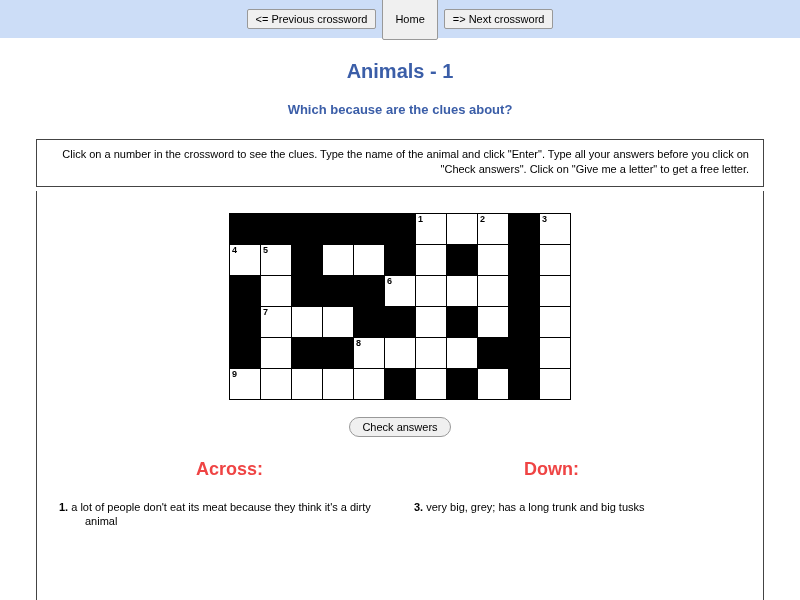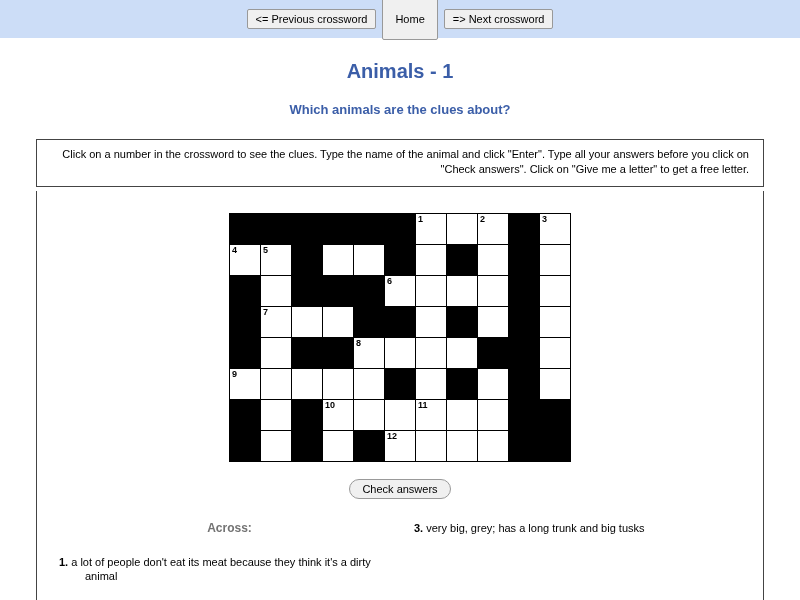--- a/index.html
+++ b/index.html
@@ -105,22 +105,22 @@
     display: flex;
     margin-top: 22px;
     font-size: 11px;
     color: #000;
   }
   .clue-col { width: 50%; box-sizing: border-box; }
   .clue-col.left { padding-left: 22px; }
   .clue-col.right { padding-left: 14px; }
   .clue-head {
     text-align: center;
-    color: #737373;
-    font-size: 12px;
+    color: #ef4444;
+    font-size: 18px;
     font-weight: bold;
     margin-bottom: 20px;
   }
   .clue-col.right .clue-head { text-align: left; padding-left: 110px; }
   .clue-item {
     margin: 0 0 7px 0;
     line-height: 14px;
     padding-left: 26px;
     text-indent: -26px;
     padding-right: 20px;
@@ -130,21 +130,21 @@
 </head>
 <body>
 
 <div class="navbar">
   <button class="nav-btn">&lt;= Previous crossword</button>
   <button class="nav-btn home">Home</button>
   <button class="nav-btn">=&gt; Next crossword</button>
 </div>
 
 <div class="title">Animals - 1</div>
-<div class="subtitle">Which animals are the clues about?</div>
+<div class="subtitle">Which because are the clues about?</div>
 
 <div class="instructions">Click on a number in the crossword to see the clues. Type the name of the animal and click "Enter". Type all your answers before you click on "Check answers". Click on "Give me a letter" to get a free letter.</div>
 
 <div class="board-panel">
   <div class="grid-wrap">
     <table class="grid">
       <tbody id="grid-body">
           <tr>
             <td class="blk"></td>
             <td class="blk"></td>
@@ -233,67 +233,36 @@
             <td class="wht"></td>
             <td class="wht"></td>
             <td class="wht"></td>
             <td class="wht"></td>
             <td class="blk"></td>
             <td class="wht"></td>
             <td class="blk"></td>
             <td class="wht"></td>
             <td class="blk"></td>
             <td class="wht"></td>
-          </tr>
-          <tr>
-            <td class="blk"></td>
-            <td class="wht"></td>
-            <td class="blk"></td>
-            <td class="wht">
-              <span class="num">10</span>
-            </td>
-            <td class="wht"></td>
-            <td class="wht"></td>
-            <td class="wht">
-              <span class="num">11</span>
-            </td>
-            <td class="wht"></td>
-            <td class="wht"></td>
-            <td class="blk"></td>
-            <td class="blk"></td>
-          </tr>
-          <tr>
-            <td class="blk"></td>
-            <td class="wht"></td>
-            <td class="blk"></td>
-            <td class="wht"></td>
-            <td class="blk"></td>
-            <td class="wht">
-              <span class="num">12</span>
-            </td>
-            <td class="wht"></td>
-            <td class="wht"></td>
-            <td class="wht"></td>
-            <td class="blk"></td>
-            <td class="blk"></td>
           </tr>
         </tbody>
     </table>
   </div>
 
   <div class="check-wrap">
     <button class="check-btn">Check answers</button>
   </div>
 
   <div class="clues">
     <div class="clue-col left">
       <div class="clue-head">Across:</div>
       <div id="across-list">
           <p class="clue-item"><b>1.</b><span> a lot of people don't eat its meat because they think it's a dirty animal</span></p>
         </div>
     </div>
     <div class="clue-col right">
+      <div class="clue-head">Down:</div>
       <div id="down-list">
           <p class="clue-item"><b>3.</b><span> very big, grey; has a long trunk and big tusks</span></p>
         </div>
     </div>
   </div>
 </div>
 
 </body></html>

